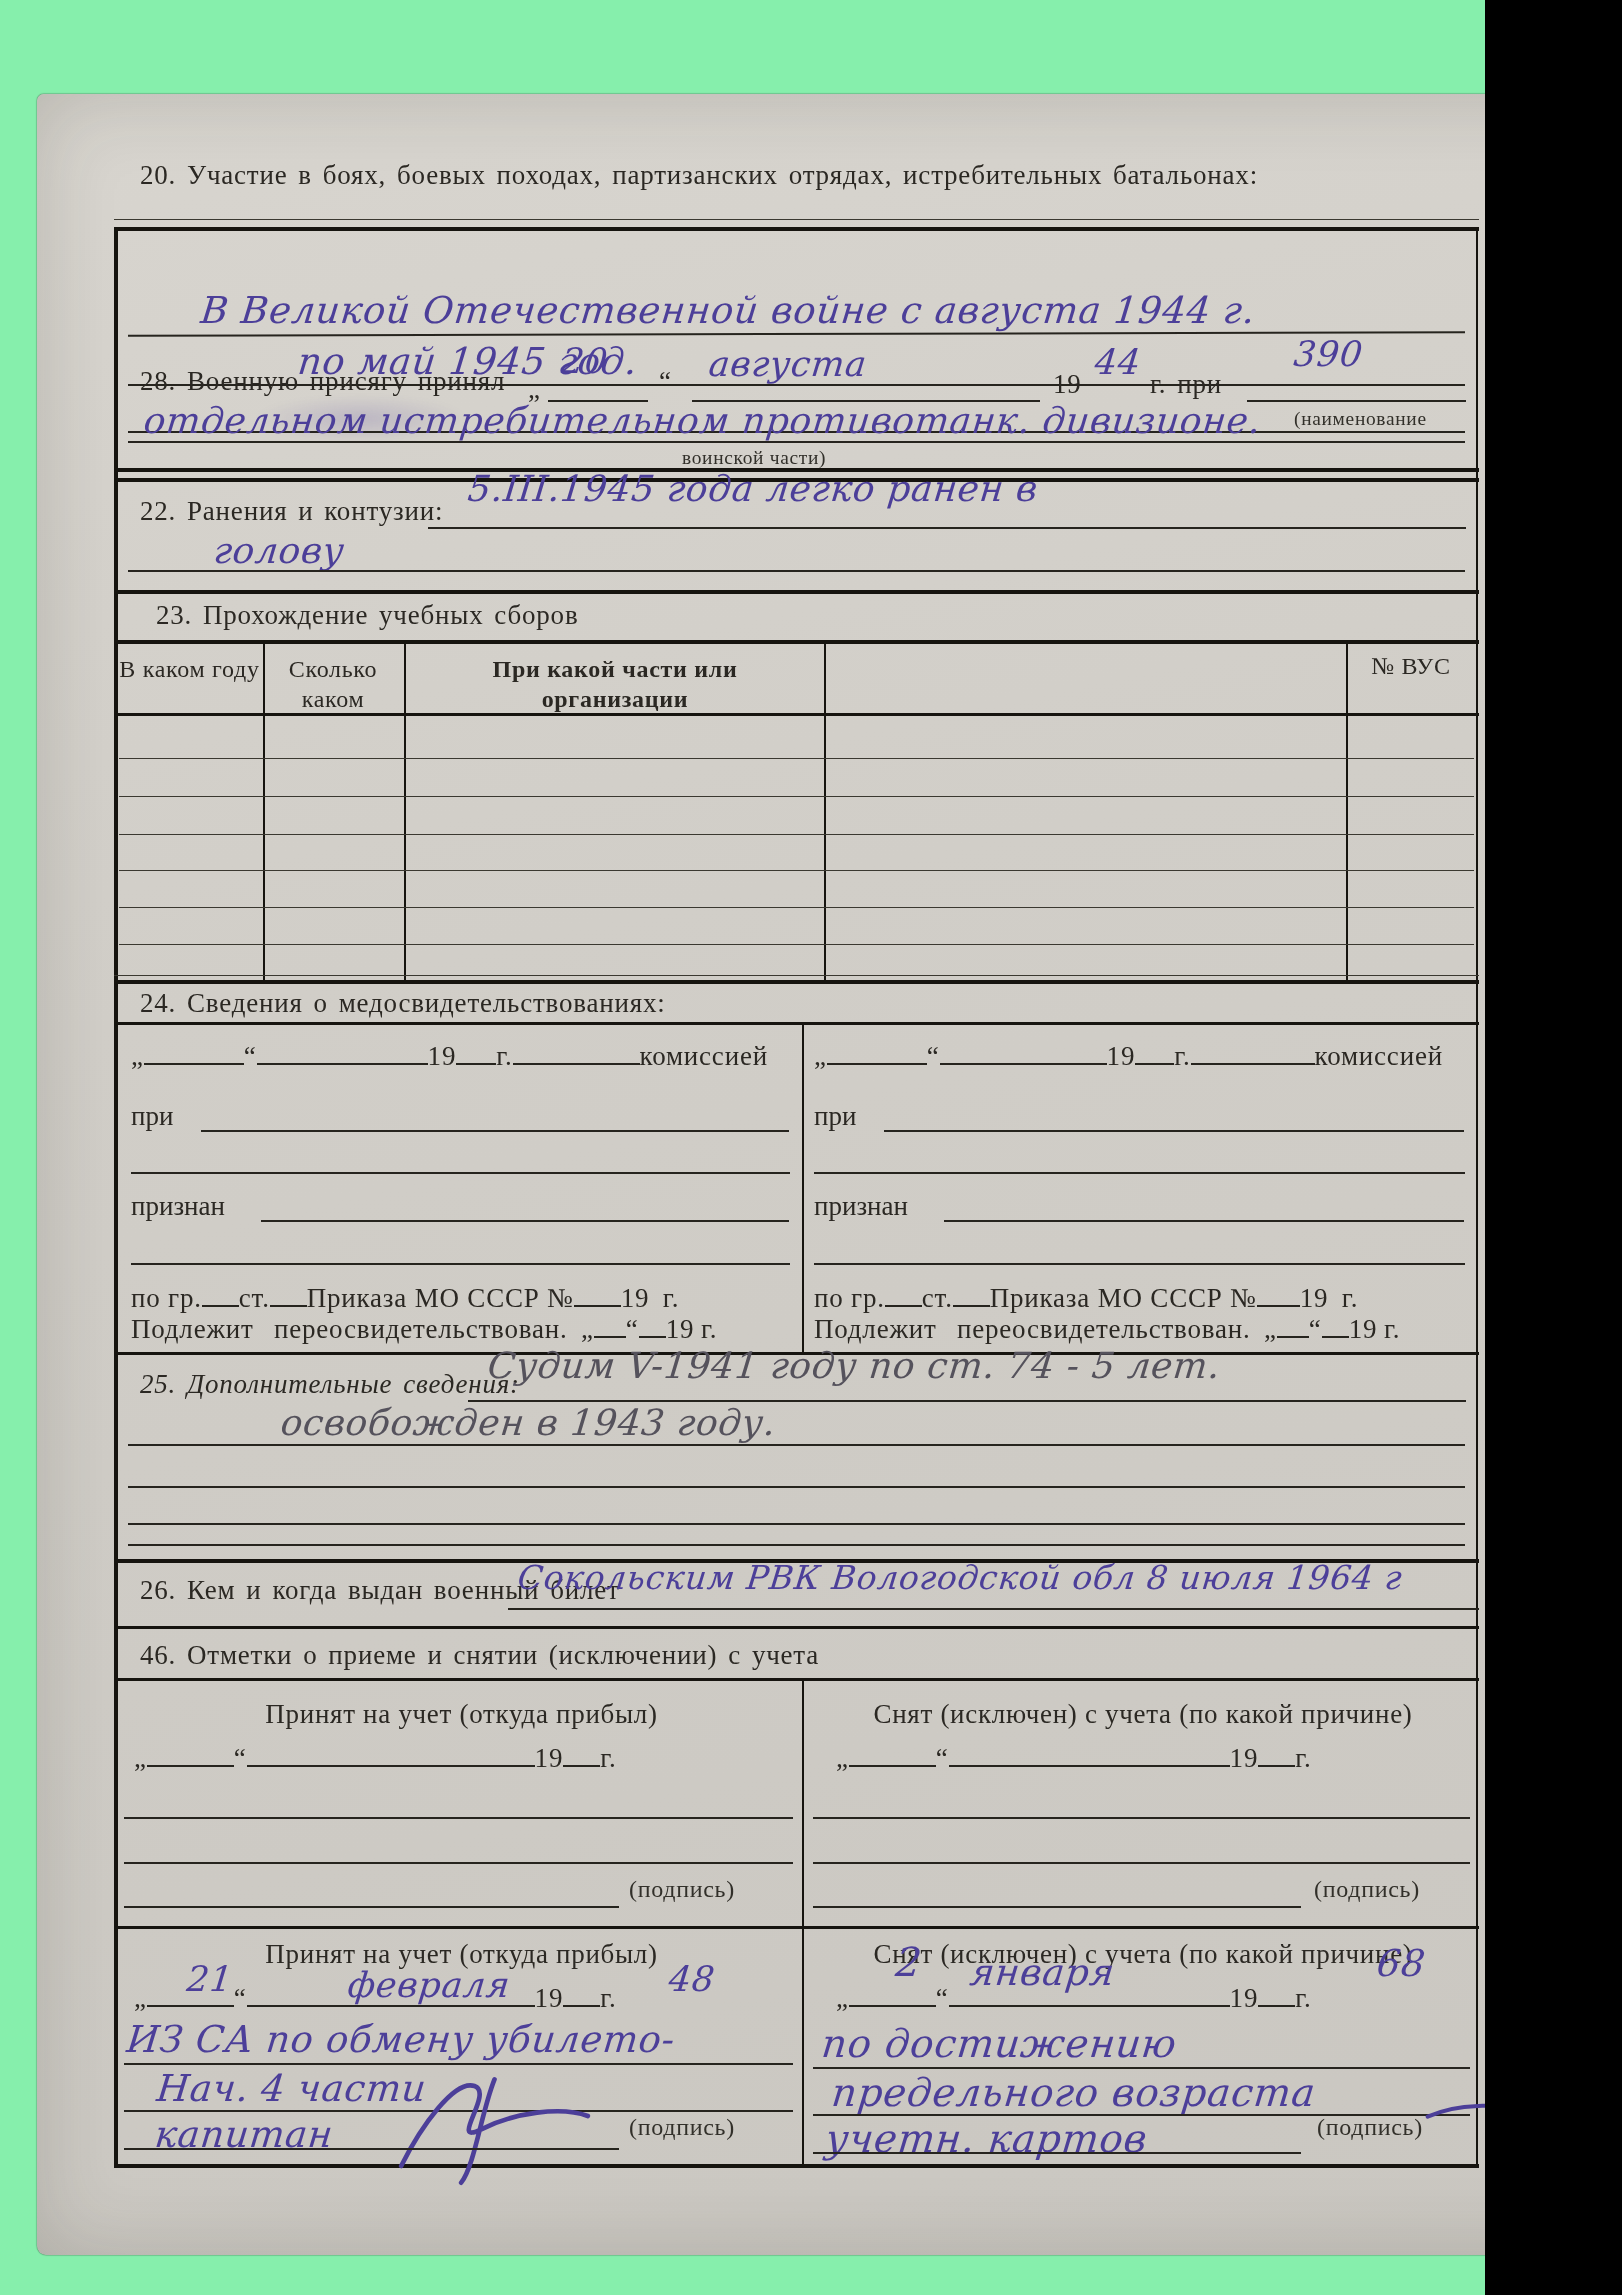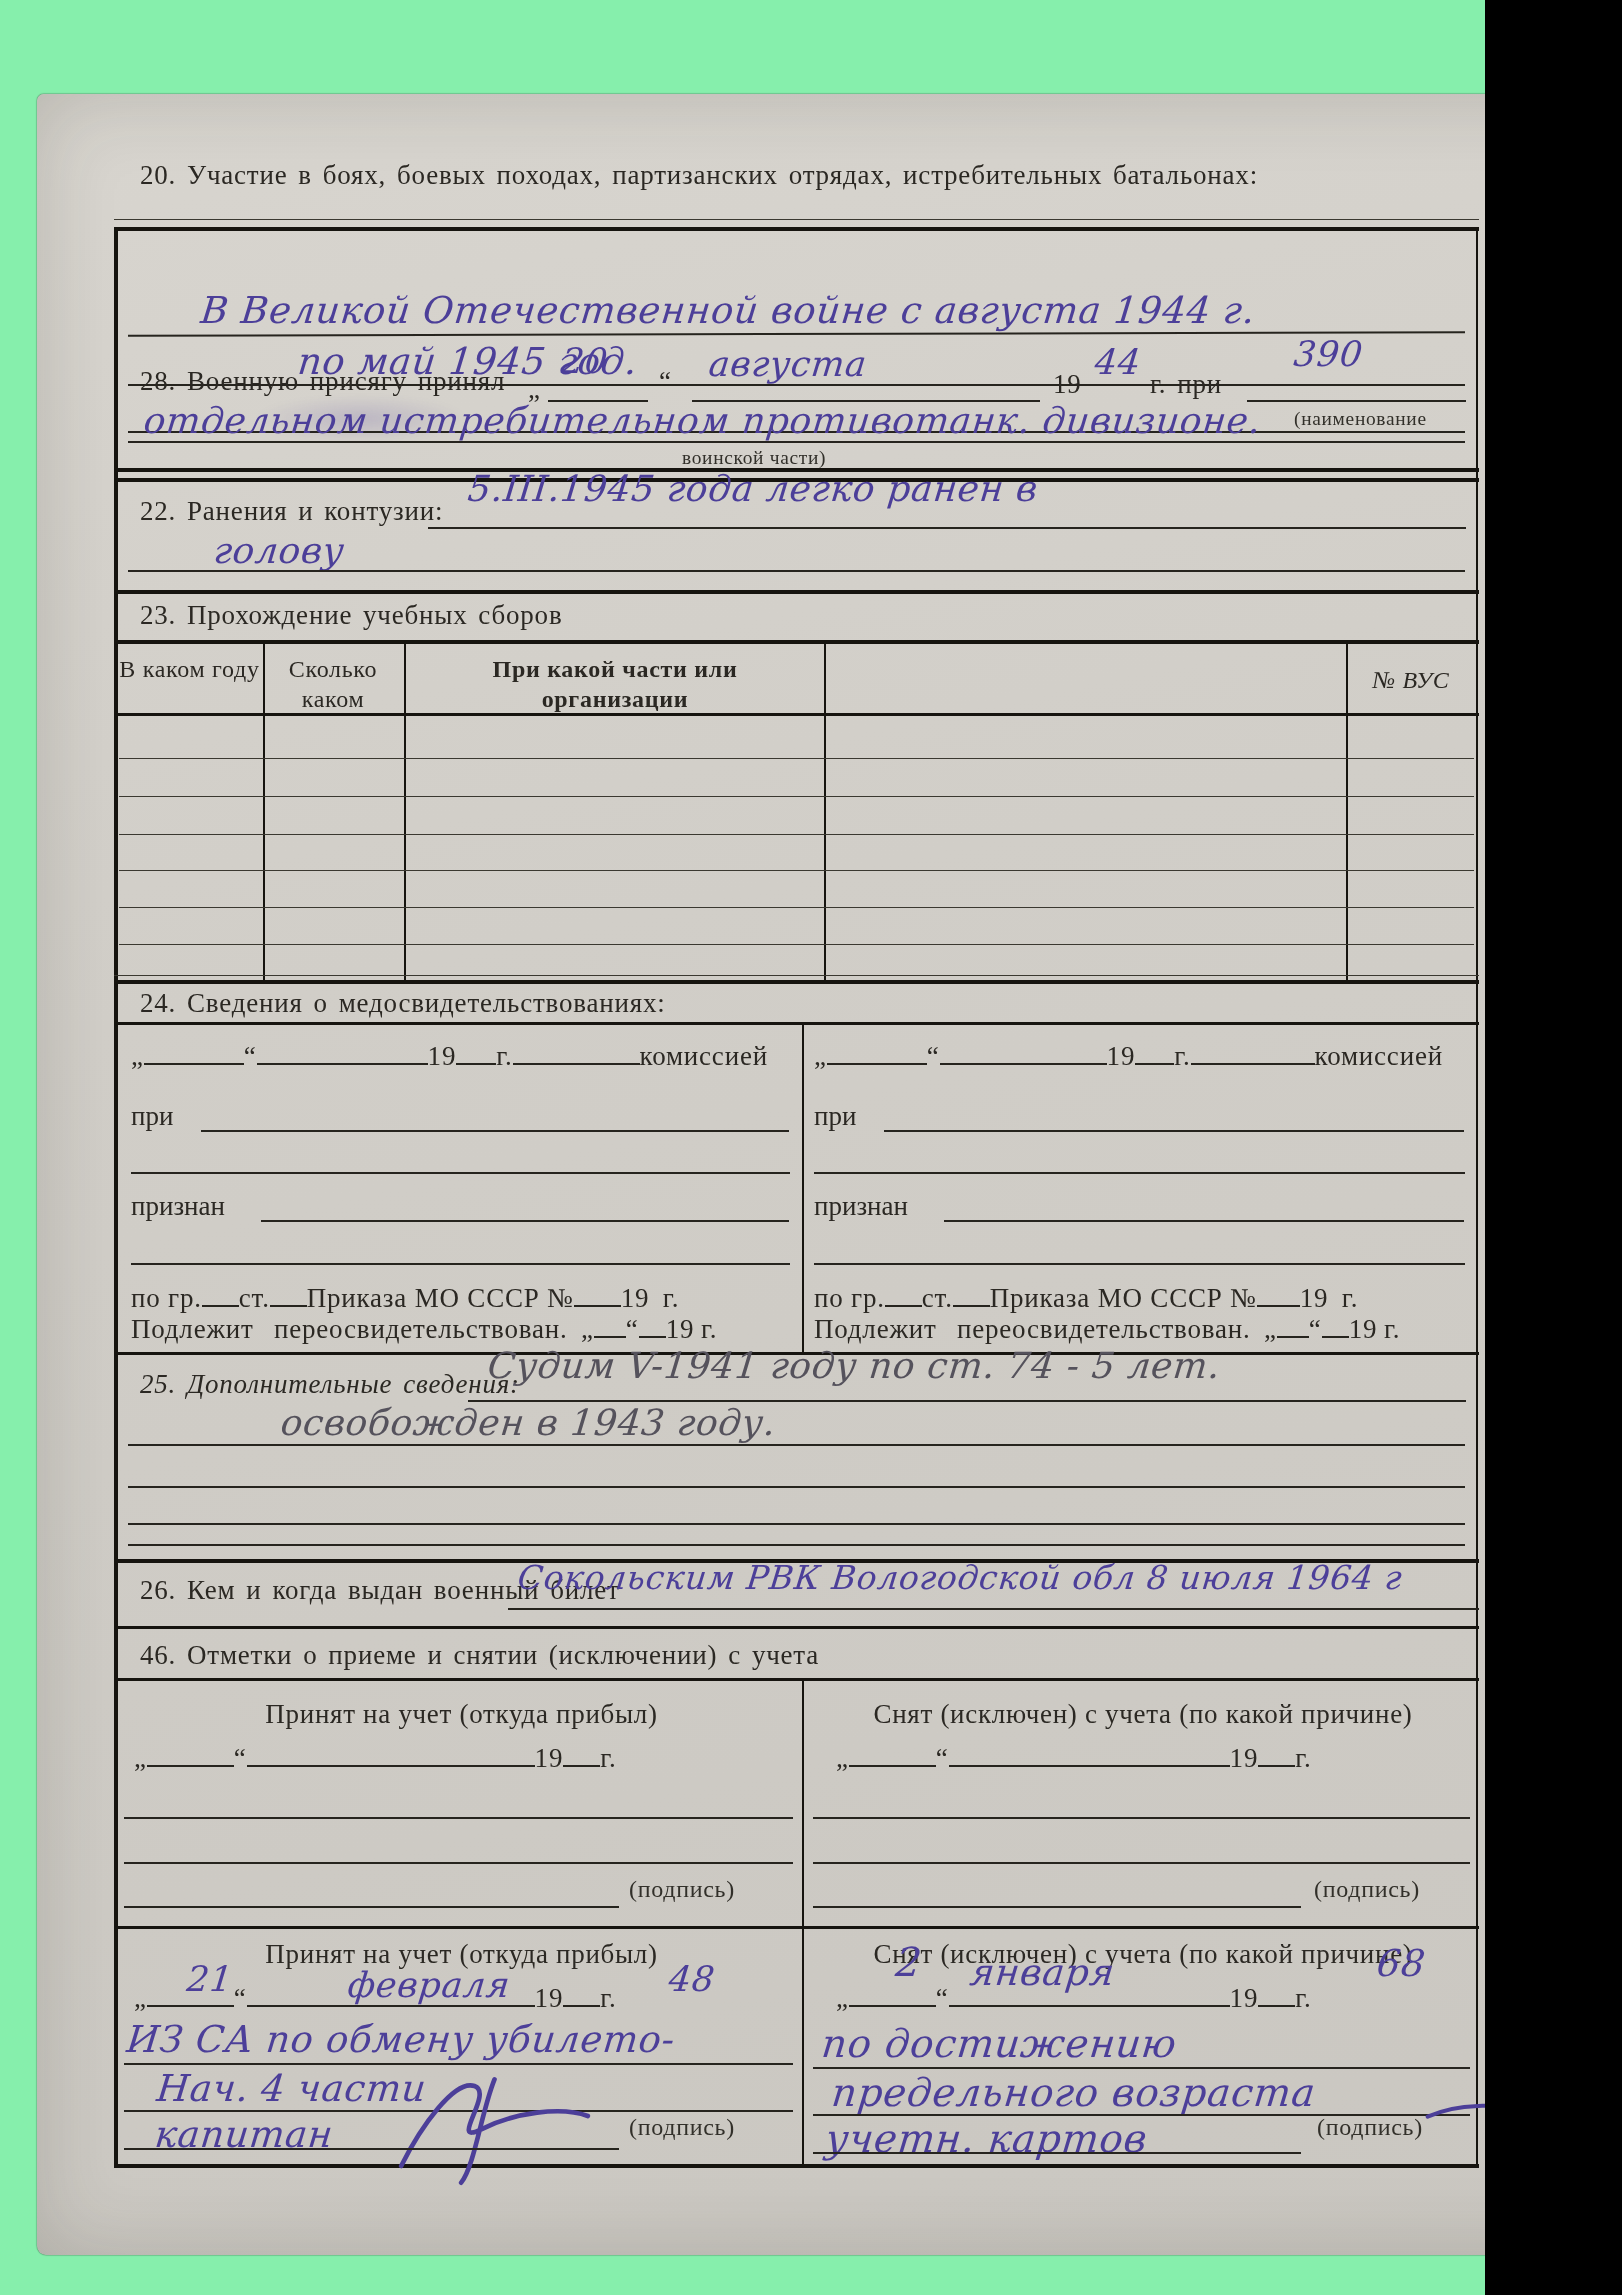--- a/index.html
+++ b/index.html
@@ -67,30 +67,30 @@
   <div class="cap" style="left:682px;top:447px;">воинской части)</div>
   <div class="thick" style="left:114px;top:478px;width:1365px;"></div>
 
   <div class="lbl" style="left:140px;top:496px;">22. Ранения и контузии:</div>
   <div class="hw" style="left:468px;top:468px;font-size:36px;">5.III.1945 года легко ранен в</div>
   <div class="rule" style="left:428px;top:527px;width:1038px;"></div>
   <div class="hw" style="left:214px;top:530px;font-size:36px;">голову</div>
   <div class="rule" style="left:128px;top:570px;width:1337px;"></div>
   <div class="thick" style="left:114px;top:590px;width:1365px;"></div>
 
-  <div class="lbl" style="left:140px;top:600px;text-align:center;">23. Прохождение учебных сборов</div>
+  <div class="lbl" style="left:156px;top:600px;text-align:center;">23. Прохождение учебных сборов</div>
   <div class="thick" style="left:114px;top:640px;width:1365px;"></div>
   <div class="vline" style="left:263px;top:640px;height:340px;border-left-width:2px;"></div>
   <div class="vline" style="left:404px;top:640px;height:340px;border-left-width:2px;"></div>
   <div class="vline" style="left:824px;top:640px;height:340px;border-left-width:2px;"></div>
   <div class="vline" style="left:1346px;top:640px;height:340px;border-left-width:2px;"></div>
   <div class="hdr" style="left:118px;top:654px;width:143px;">В каком году</div>
   <div class="hdr" style="left:265px;top:654px;width:136px;">Сколько каком</div>
   <div class="hdr" style="left:428px;top:654px;width:374px;font-weight:bold;">При какой части или организации</div>
-  <div class="hdr" style="left:1347px;top:665px;width:128px;font-style:italic;">№ ВУС</div>
+  <div class="hdr" style="left:1347px;top:651px;width:128px;">№ ВУС</div>
   <div class="thick" style="left:114px;top:713px;width:1365px;border-bottom-width:3.3px;"></div>
   <div class="rulethin" style="left:119px;top:758px;width:1355px;"></div>
   <div class="rulethin" style="left:119px;top:796px;width:1355px;"></div>
   <div class="rulethin" style="left:119px;top:834px;width:1355px;"></div>
   <div class="rulethin" style="left:119px;top:870px;width:1355px;"></div>
   <div class="rulethin" style="left:119px;top:907px;width:1355px;"></div>
   <div class="rulethin" style="left:119px;top:944px;width:1355px;"></div>
   <div class="rulethin" style="left:114px;top:975px;width:1365px;"></div>
   <div class="thick" style="left:114px;top:980px;width:1365px;"></div>
 

